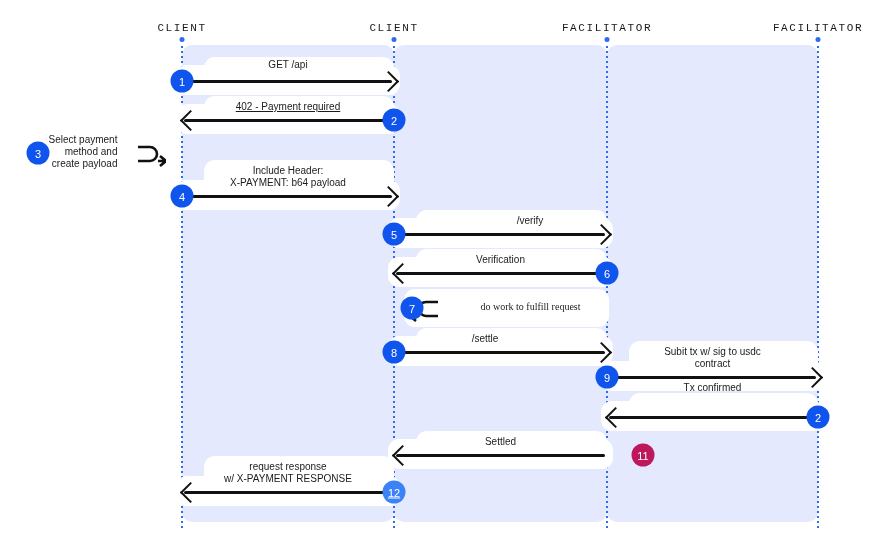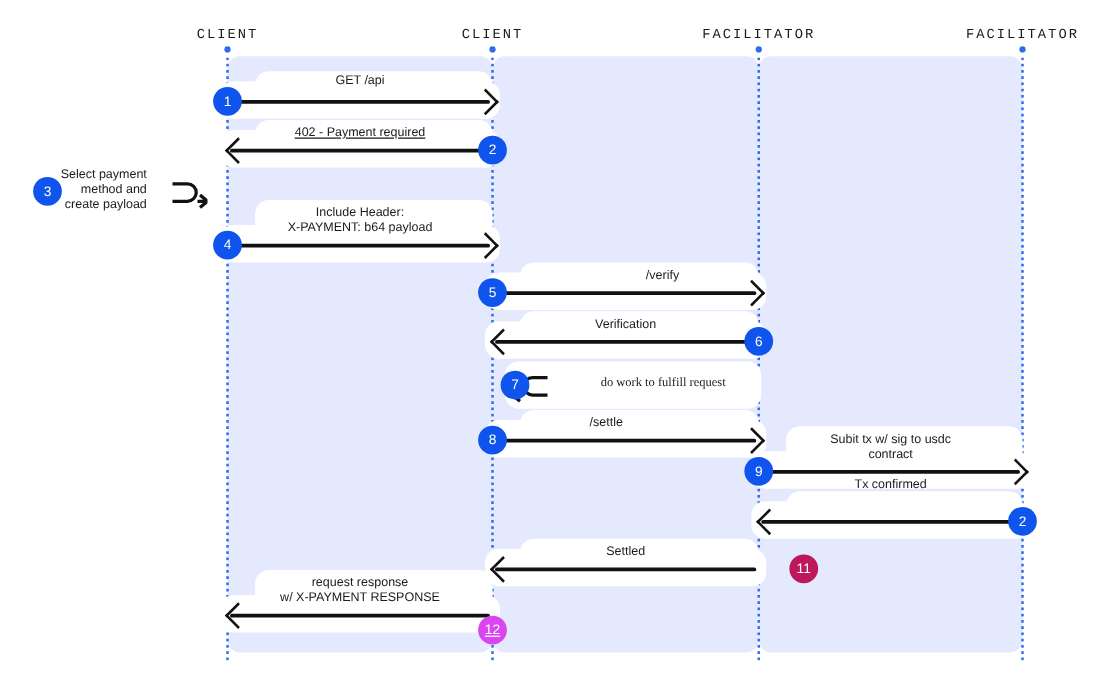--- a/index.html
+++ b/index.html
@@ -207,15 +207,15 @@
       <div class="label" style="left: 500.5px; top: 436px; color: rgb(27, 27, 27); text-align: right;">Settled</div>
       <div class="badge" style="left: 643px; top: 455px; background: #be185d; color: rgb(255, 255, 255);">11</div>
     </div>
     <div class="msg">
       <div class="card lower" style="left: 176px; width: 224px; top: 476px; height: 30px; background: rgb(255, 255, 255);"></div>
       <div class="card" style="left: 204px; width: 190px; top: 456px; height: 36px; background: rgb(255, 255, 255);"></div>
       <div class="arrow-line" style="left: 184px; width: 208px; top: 491px; background: rgb(17, 17, 17);"></div>
       <div class="chev left" style="top: 484.5px; left: 183px; border-top-color: rgb(17, 17, 17); border-right-color: rgb(17, 17, 17);"></div>
       <div class="label" style="left: 288px; top: 461px; color: rgb(27, 27, 27);">request response
 w/ X-PAYMENT RESPONSE</div>
-      <div class="badge" style="left: 394px; top: 504px; background: #d946ef; color: rgb(255, 255, 255); text-decoration: underline;">12</div>
+      <div class="badge" style="left: 394px; top: 492px; background: #3b82f6; color: rgb(255, 255, 255); text-decoration: underline;">12</div>
     </div>
   </div>
 
 </body></html>

